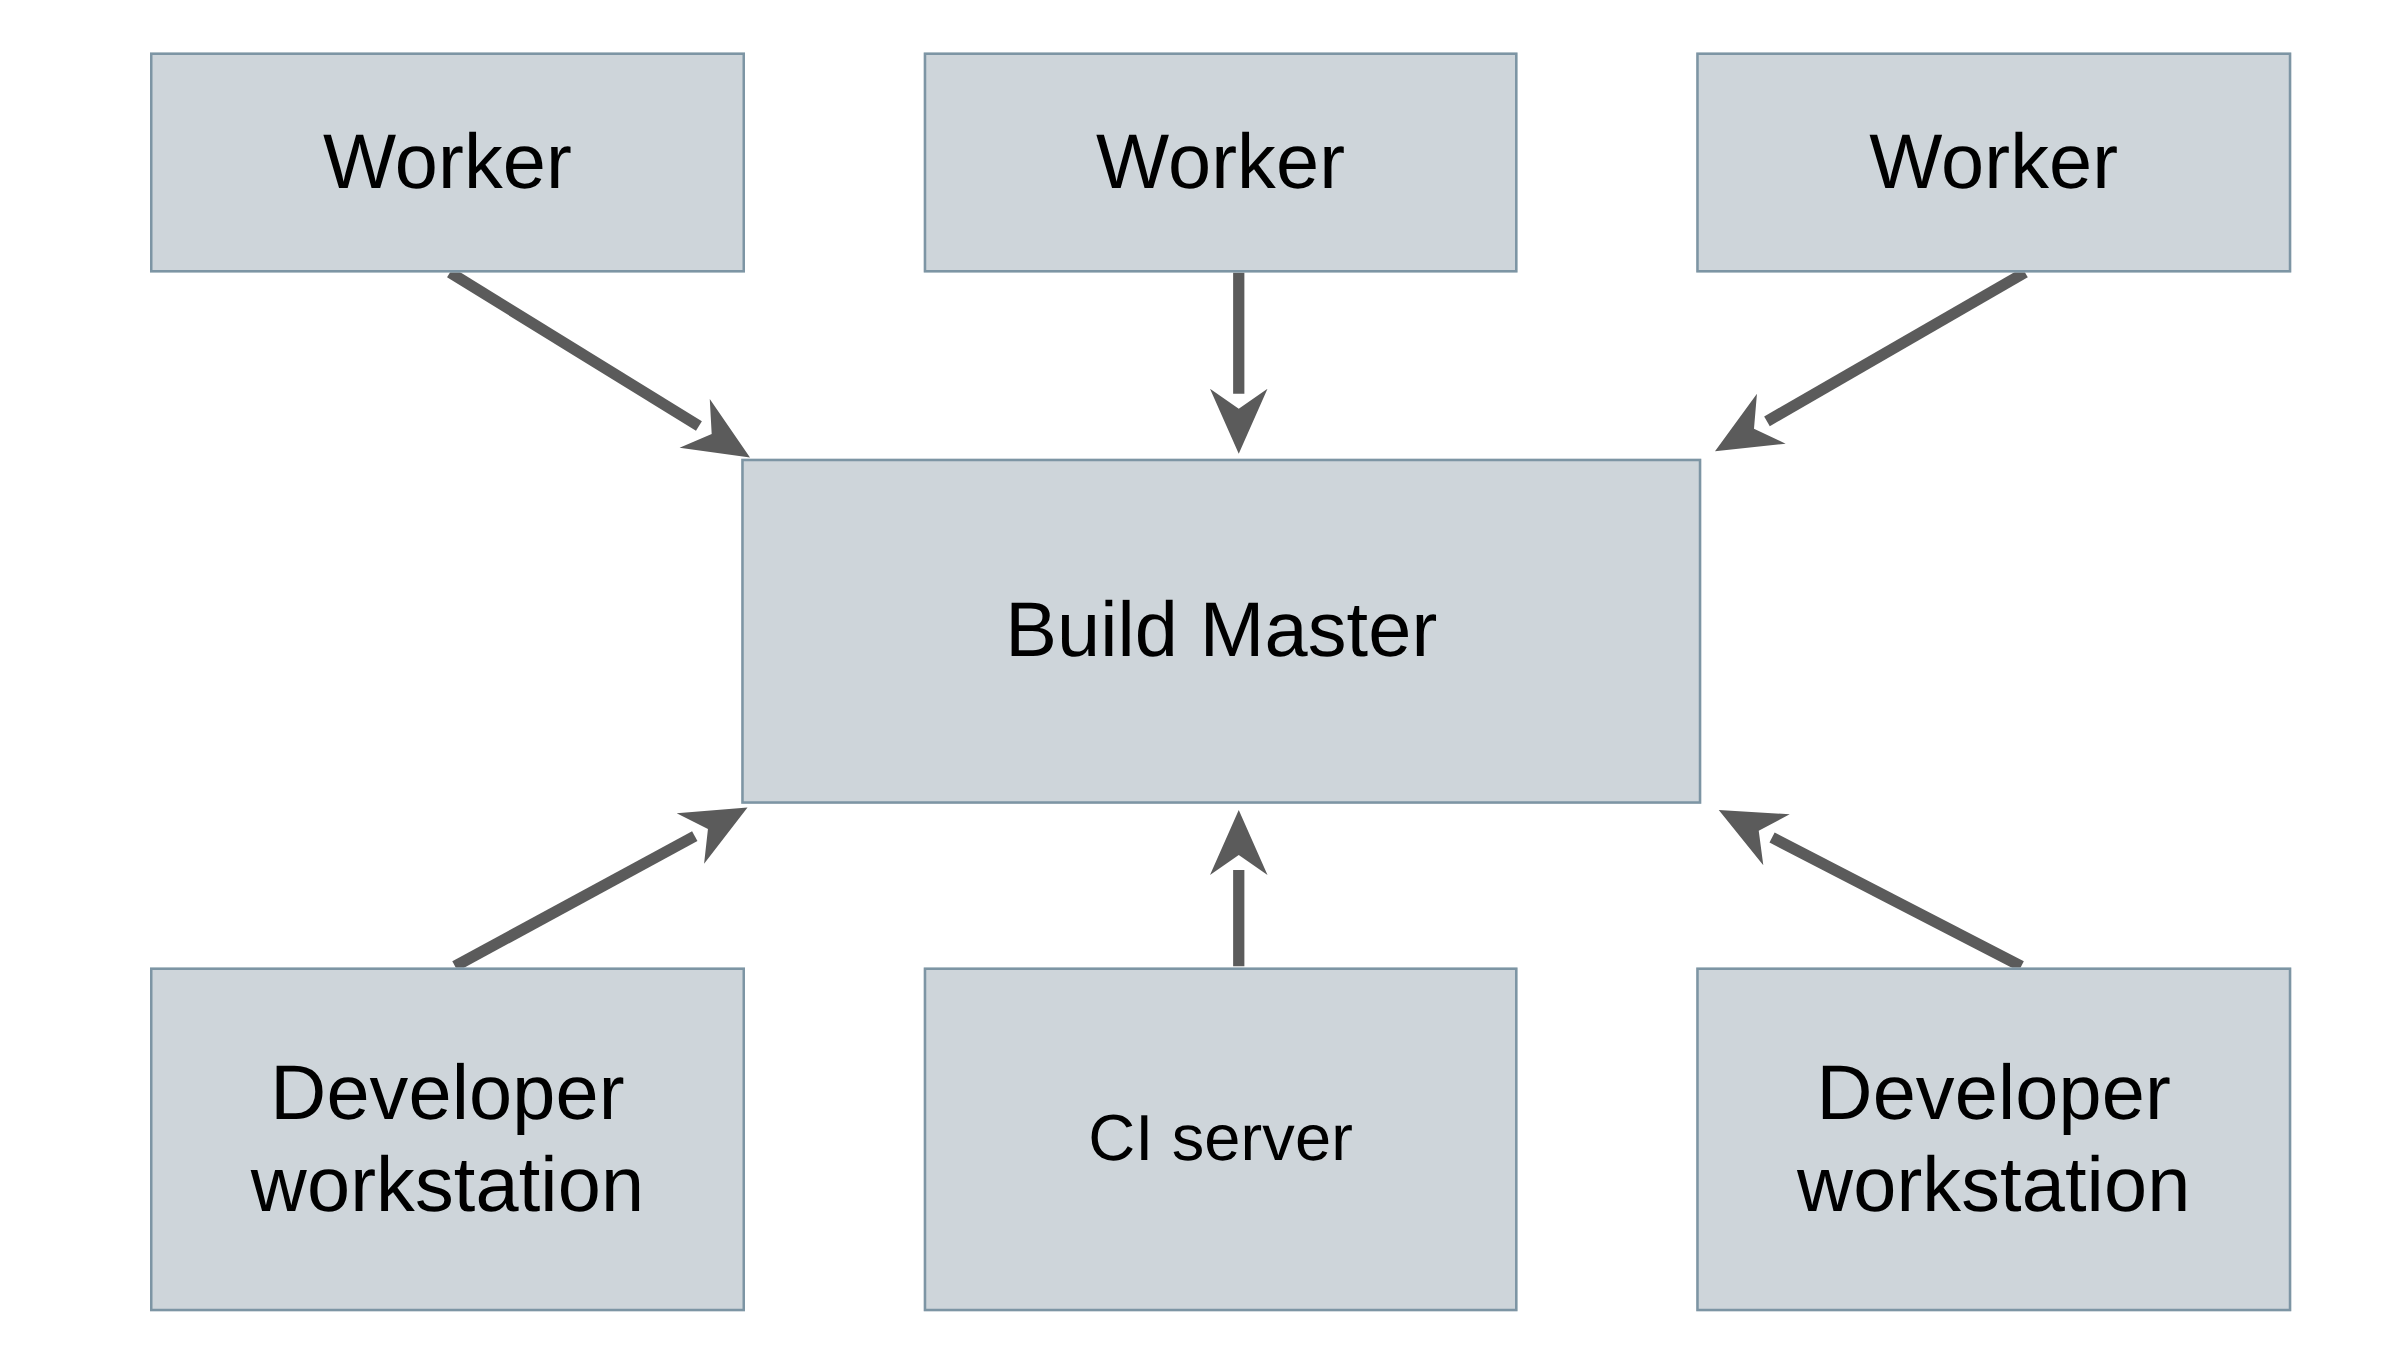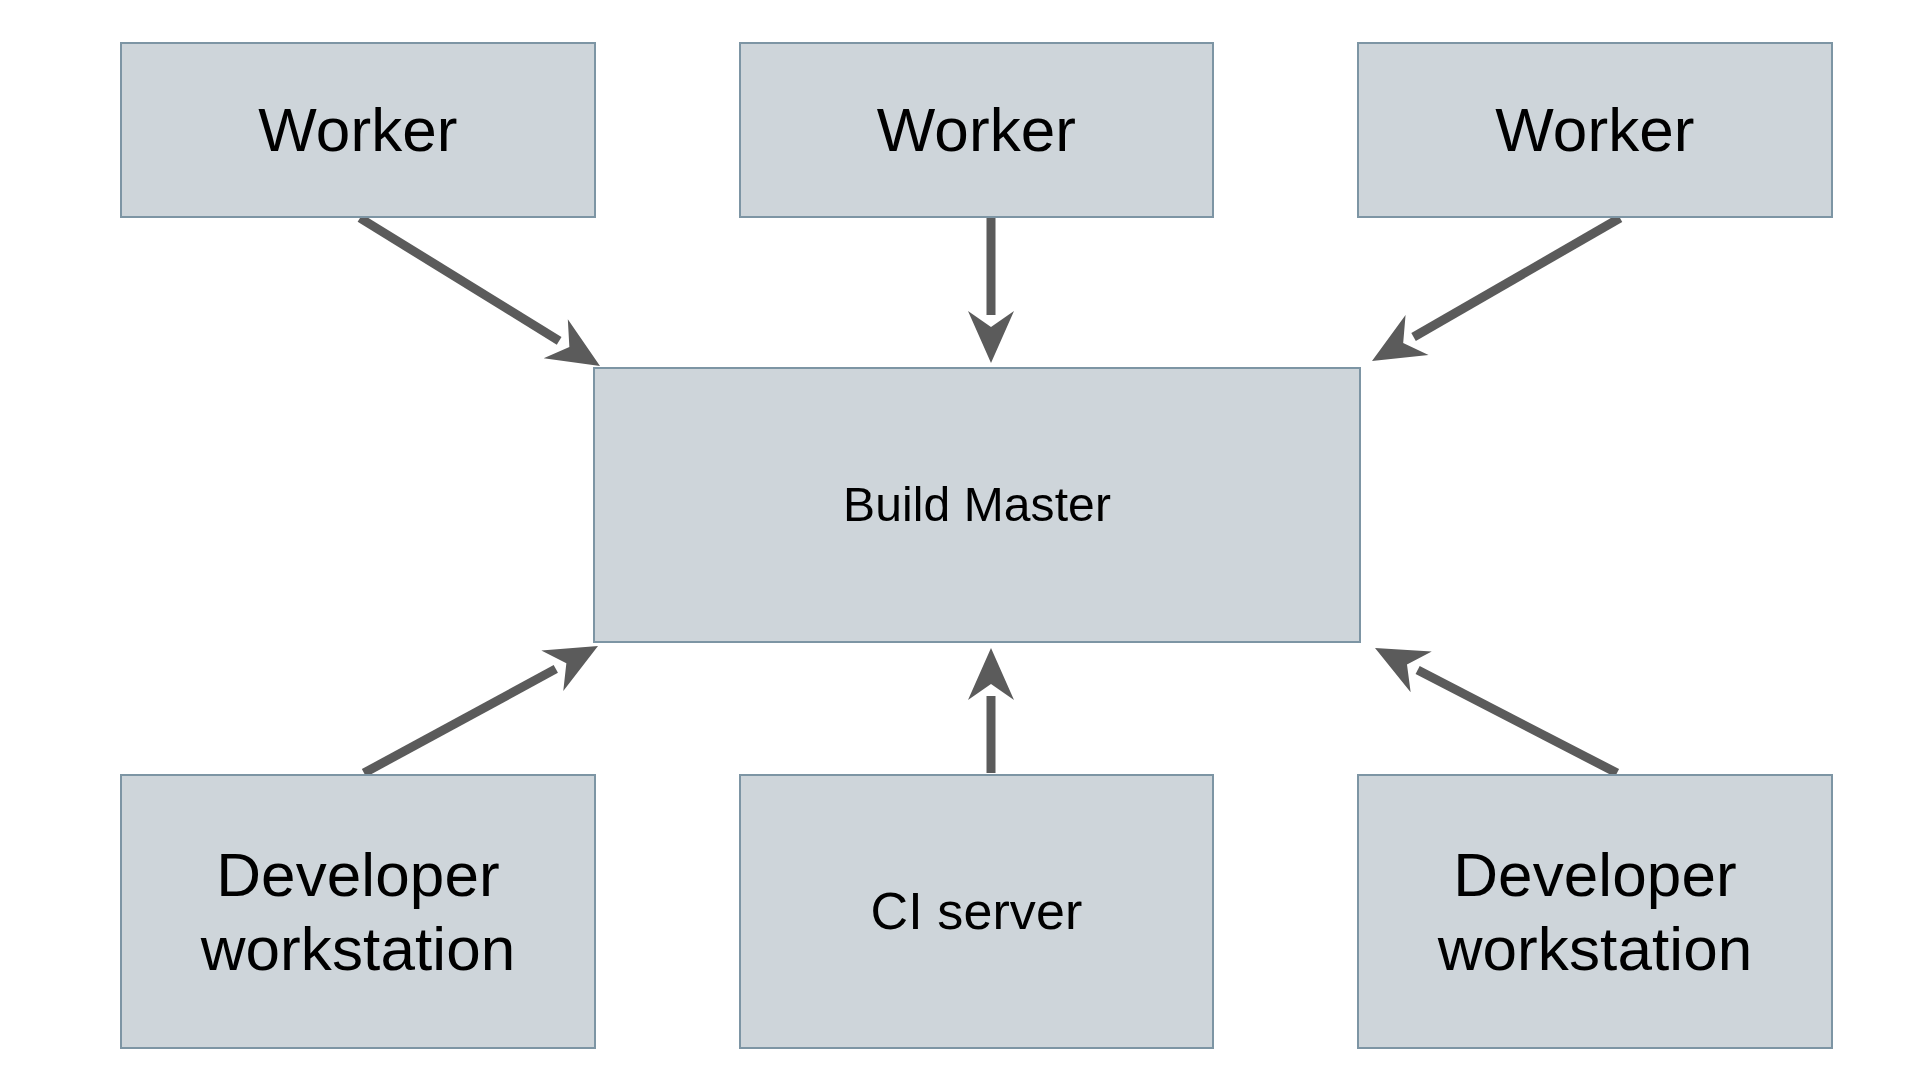--- a/index.html
+++ b/index.html
@@ -71,21 +71,21 @@
       <g>
         <line x1="1617" y1="773" x2="1417.6468388152775" y2="670.0283258343376" stroke="#5b5b5b" stroke-width="9" stroke-linecap="butt"></line>
         <polygon points="1375,648 1431.7559815121706,651.4290760548785 1406.985129111458,664.5212443757532 1410.6455025875973,692.2989632528528" fill="#5b5b5b"></polygon>
       </g>
     </svg>
 
   <div id="nodes-layer">
       <div class="node" style="left: 120px; top: 42px; width: 476px; height: 176px; background: rgb(206, 213, 218); border-color: rgb(125, 149, 164); color: rgb(0, 0, 0); font-size: 62px;"><span class="node-label">Worker</span></div>
       <div class="node" style="left: 739px; top: 42px; width: 475px; height: 176px; background: rgb(206, 213, 218); border-color: rgb(125, 149, 164); color: rgb(0, 0, 0); font-size: 62px;"><span class="node-label">Worker</span></div>
       <div class="node" style="left: 1357px; top: 42px; width: 476px; height: 176px; background: rgb(206, 213, 218); border-color: rgb(125, 149, 164); color: rgb(0, 0, 0); font-size: 62px;"><span class="node-label">Worker</span></div>
-      <div class="node" style="left: 593px; top: 367px; width: 768px; height: 276px; background: rgb(206, 213, 218); border-color: rgb(125, 149, 164); color: rgb(0, 0, 0); font-size: 48px;"><span class="node-label">Build Master</span></div>
+      <div class="node" style="left: 593px; top: 367px; width: 768px; height: 276px; background: rgb(206, 213, 218); border-color: rgb(125, 149, 164); color: rgb(0, 0, 0); font-size: 62px;"><span class="node-label">Build Master</span></div>
       <div class="node" style="left: 120px; top: 774px; width: 476px; height: 275px; background: rgb(206, 213, 218); border-color: rgb(125, 149, 164); color: rgb(0, 0, 0); font-size: 62px;"><span class="node-label">Developer
 workstation</span></div>
       <div class="node" style="left: 739px; top: 774px; width: 475px; height: 275px; background: rgb(206, 213, 218); border-color: rgb(125, 149, 164); color: rgb(0, 0, 0); font-size: 52px;"><span class="node-label">CI server</span></div>
       <div class="node" style="left: 1357px; top: 774px; width: 476px; height: 275px; background: rgb(206, 213, 218); border-color: rgb(125, 149, 164); color: rgb(0, 0, 0); font-size: 62px;"><span class="node-label">Developer
 workstation</span></div>
     </div>
 
 </div>
 
 </body></html>

